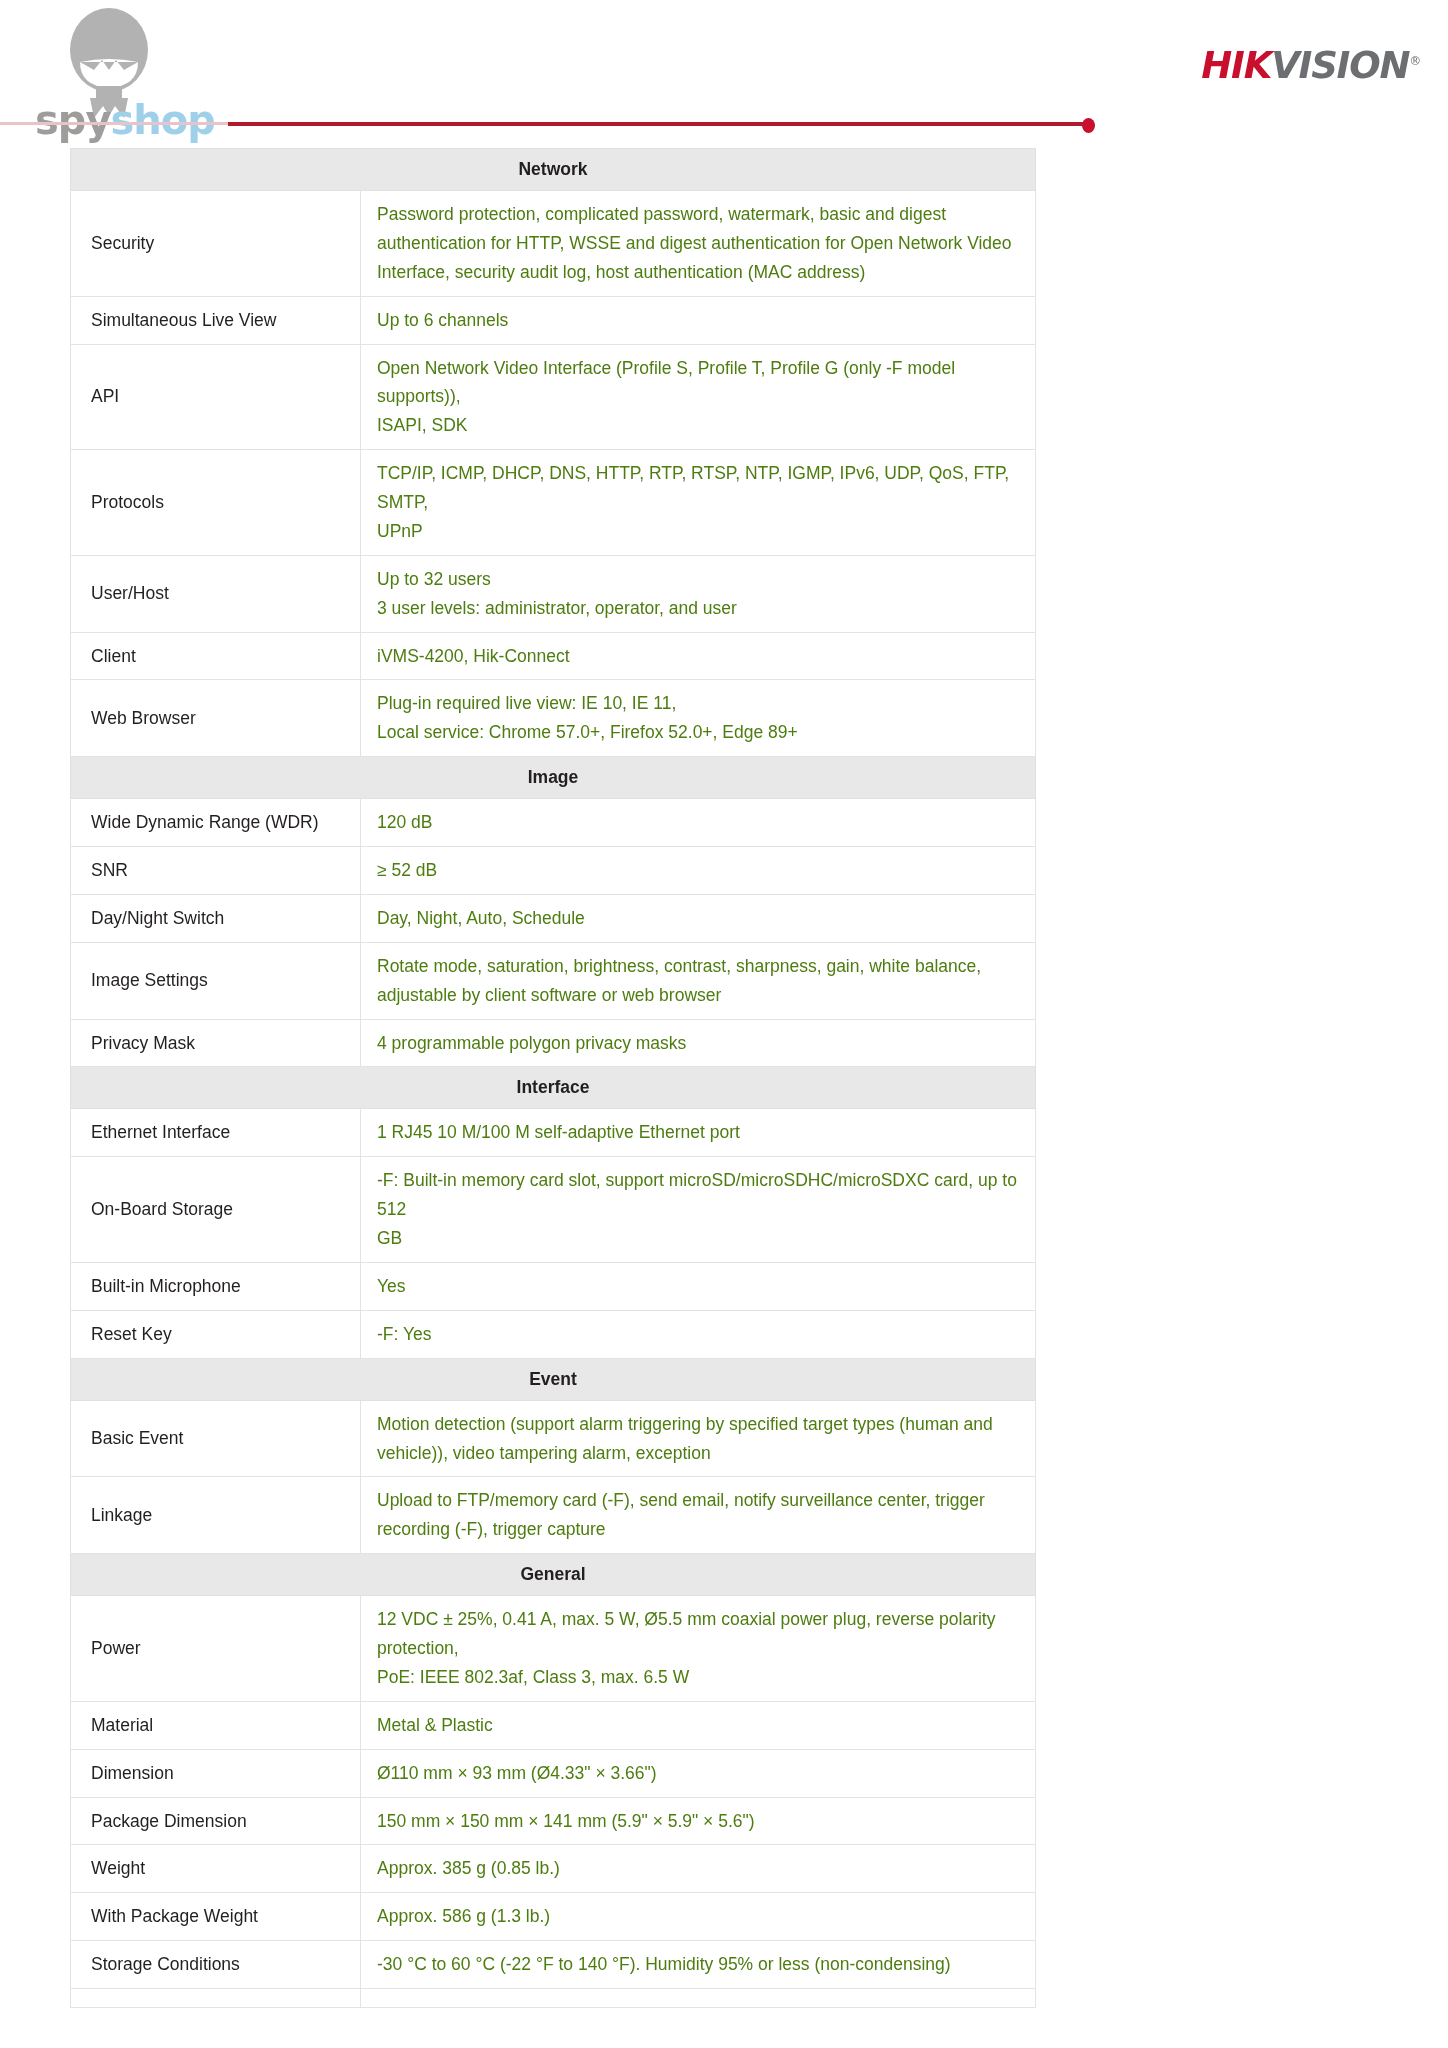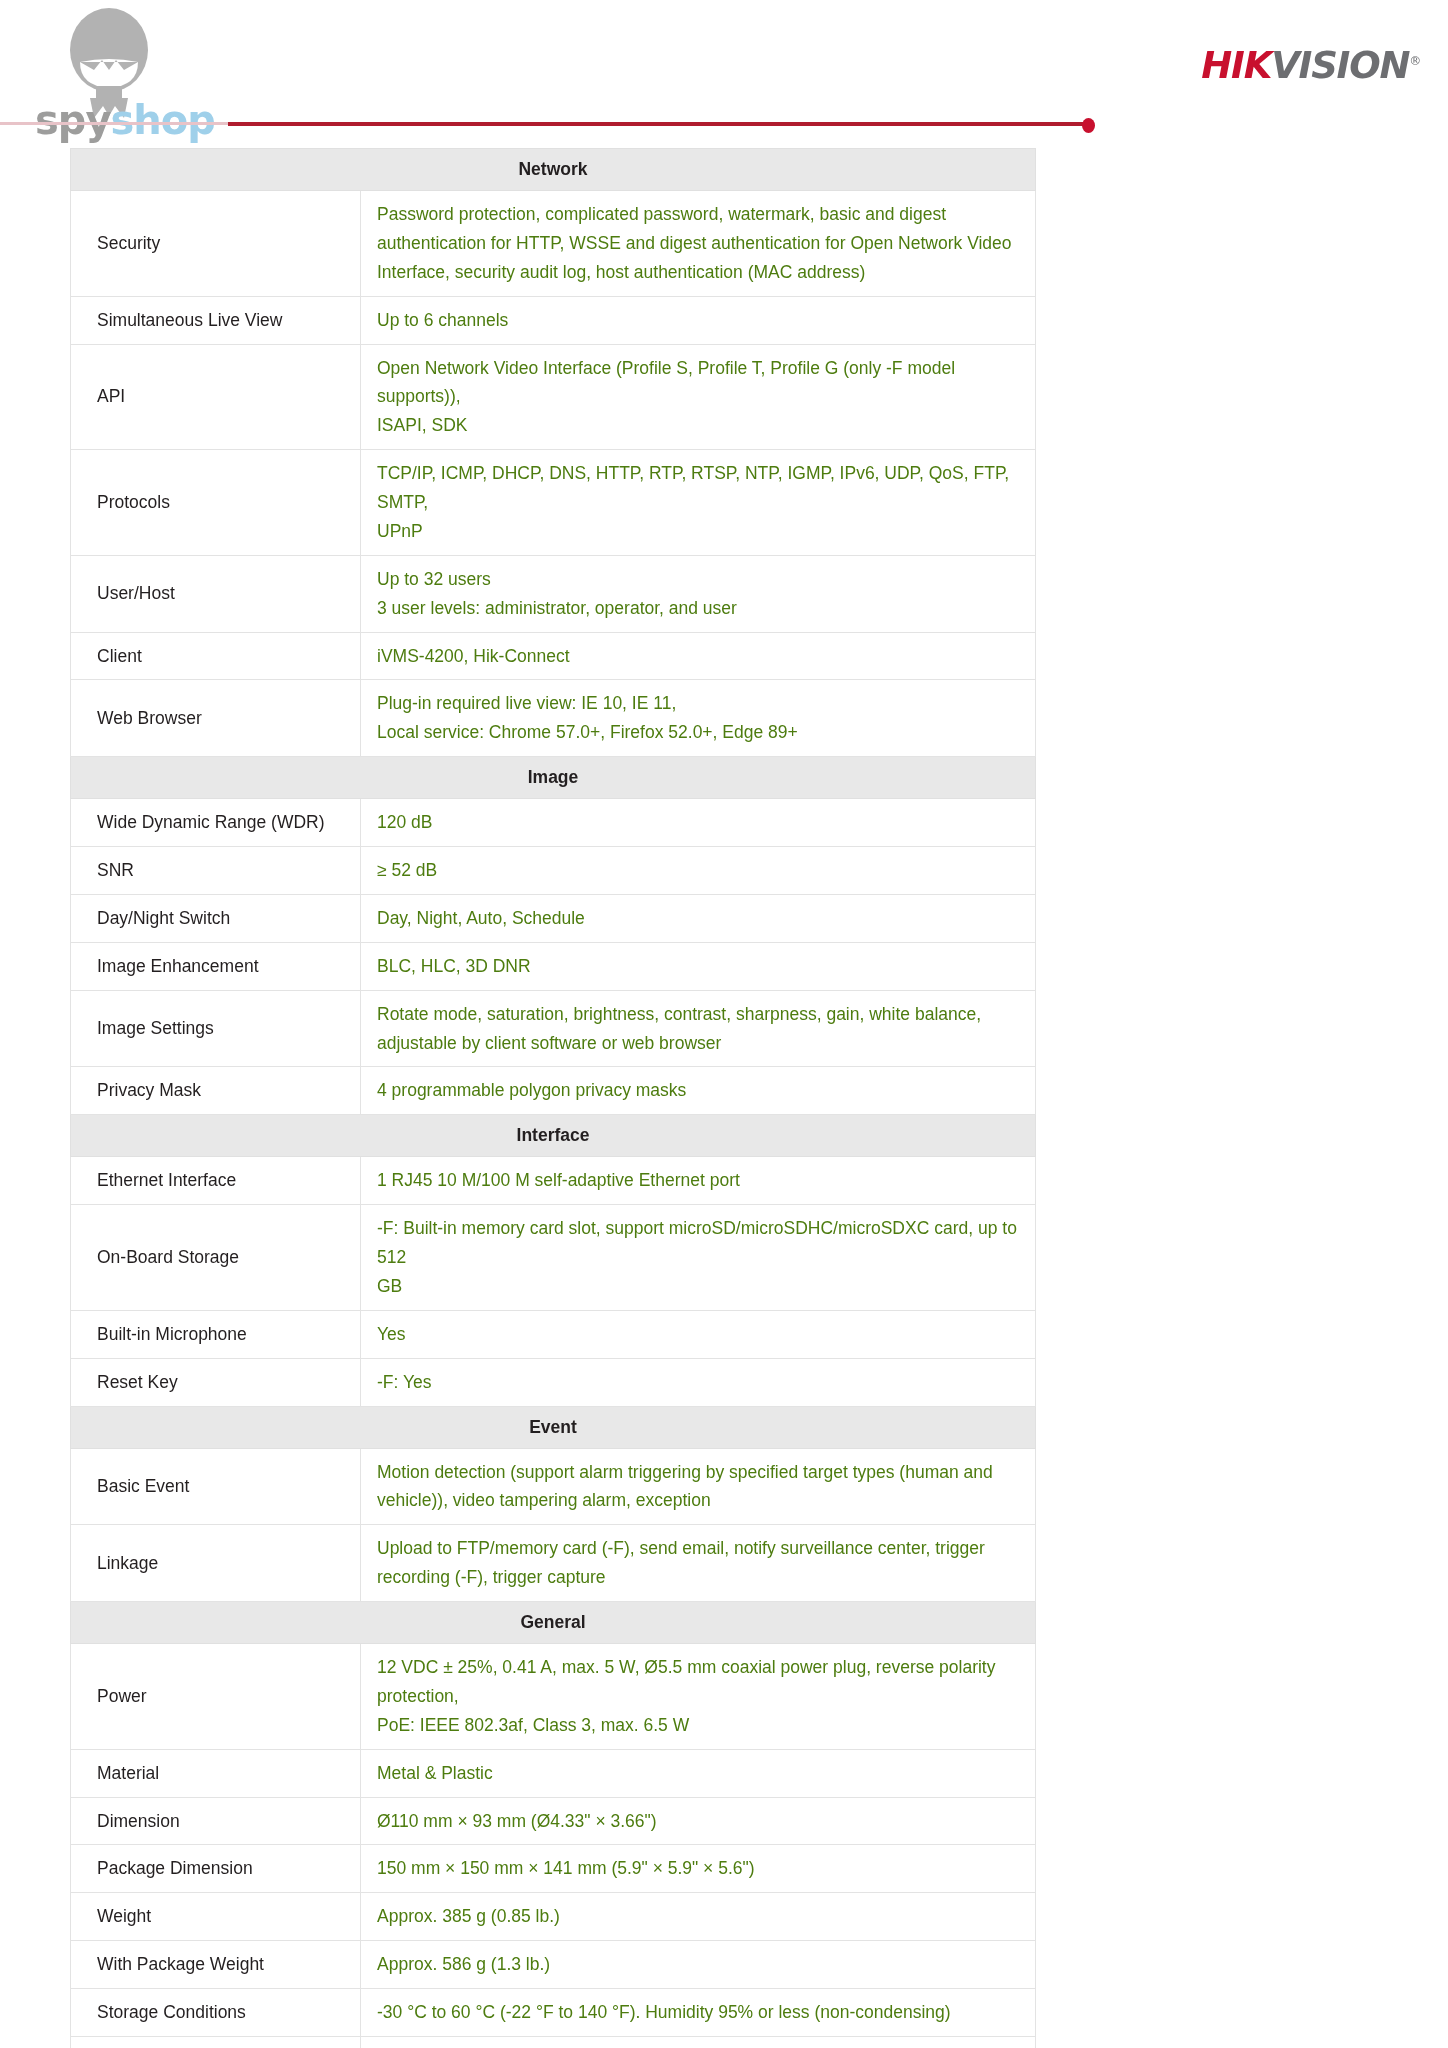--- a/index.html
+++ b/index.html
@@ -132,21 +132,21 @@
     background: #e8e8e8;
     border-color: #e0e0e0;
     font-weight: 700;
     padding: 10px 18px;
     font-size: 17.5px;
     color: #231f20;
     text-align: center;
   }
 
   td.label-cell {
-    padding: 9px 26px;
+    padding: 9px 20px;
     color: #231f20;
     line-height: 1.65;
   }
   td.value-cell {
     padding: 9px 16px;
     color: #4d7c0f;
     line-height: 1.65;
   }
   td.value-cell .line { display: block; }
 </style>
@@ -253,26 +253,20 @@
             <span class="line">≥ 52 dB</span>
           </td>
         </tr>
         <tr>
           <td class="label-cell">Day/Night Switch</td>
           <td class="value-cell">
             <span class="line">Day, Night, Auto, Schedule</span>
           </td>
         </tr>
         <tr>
-          <td class="label-cell">Image Enhancement</td>
-          <td class="value-cell">
-            <span class="line">BLC, HLC, 3D DNR</span>
-          </td>
-        </tr>
-        <tr>
           <td class="label-cell">Image Settings</td>
           <td class="value-cell">
             <span class="line">Rotate mode, saturation, brightness, contrast, sharpness, gain, white balance,</span>
             <span class="line">adjustable by client software or web browser</span>
           </td>
         </tr>
         <tr>
           <td class="label-cell">Privacy Mask</td>
           <td class="value-cell">
             <span class="line">4 programmable polygon privacy masks</span>

